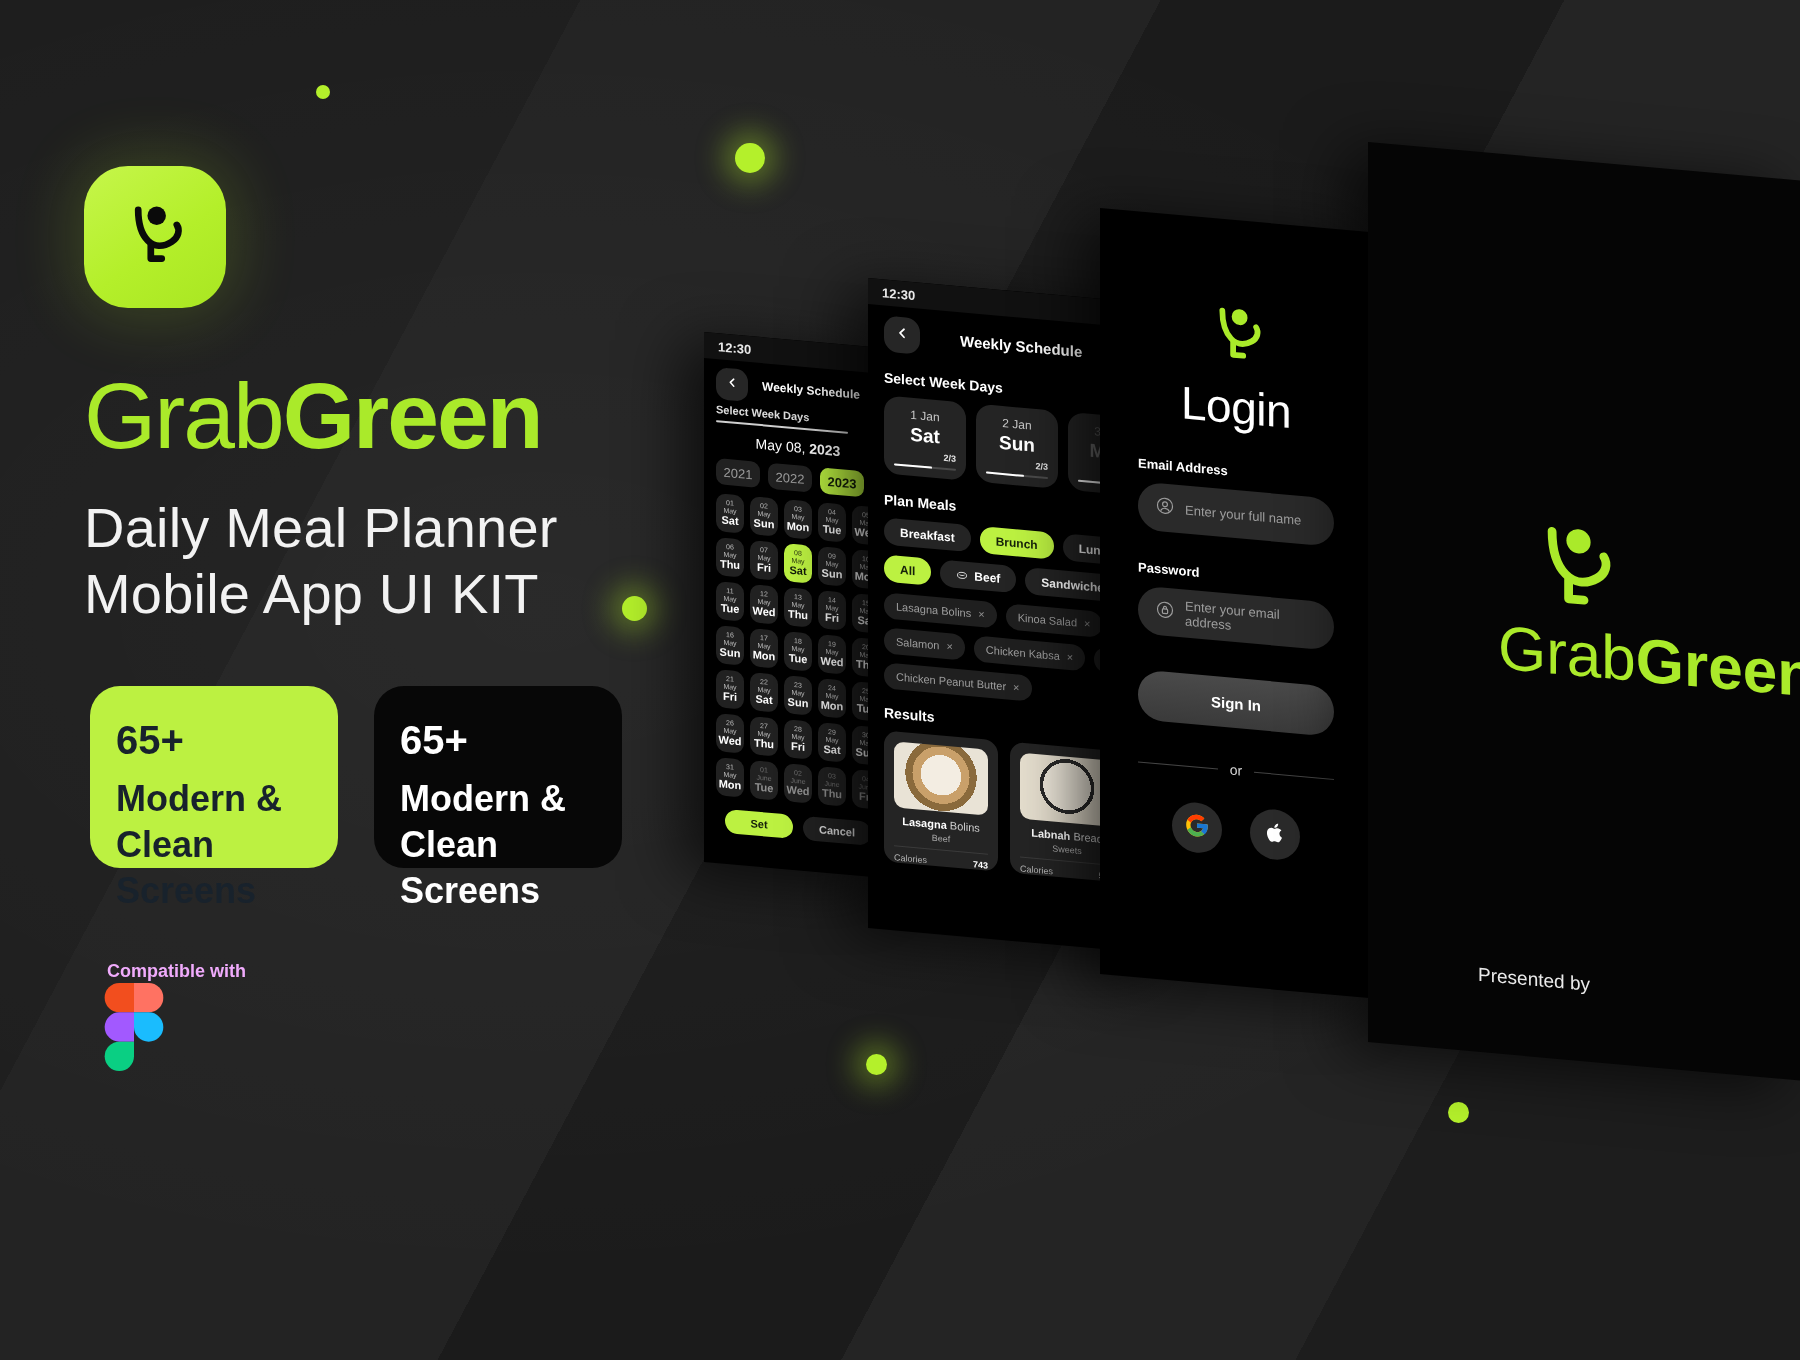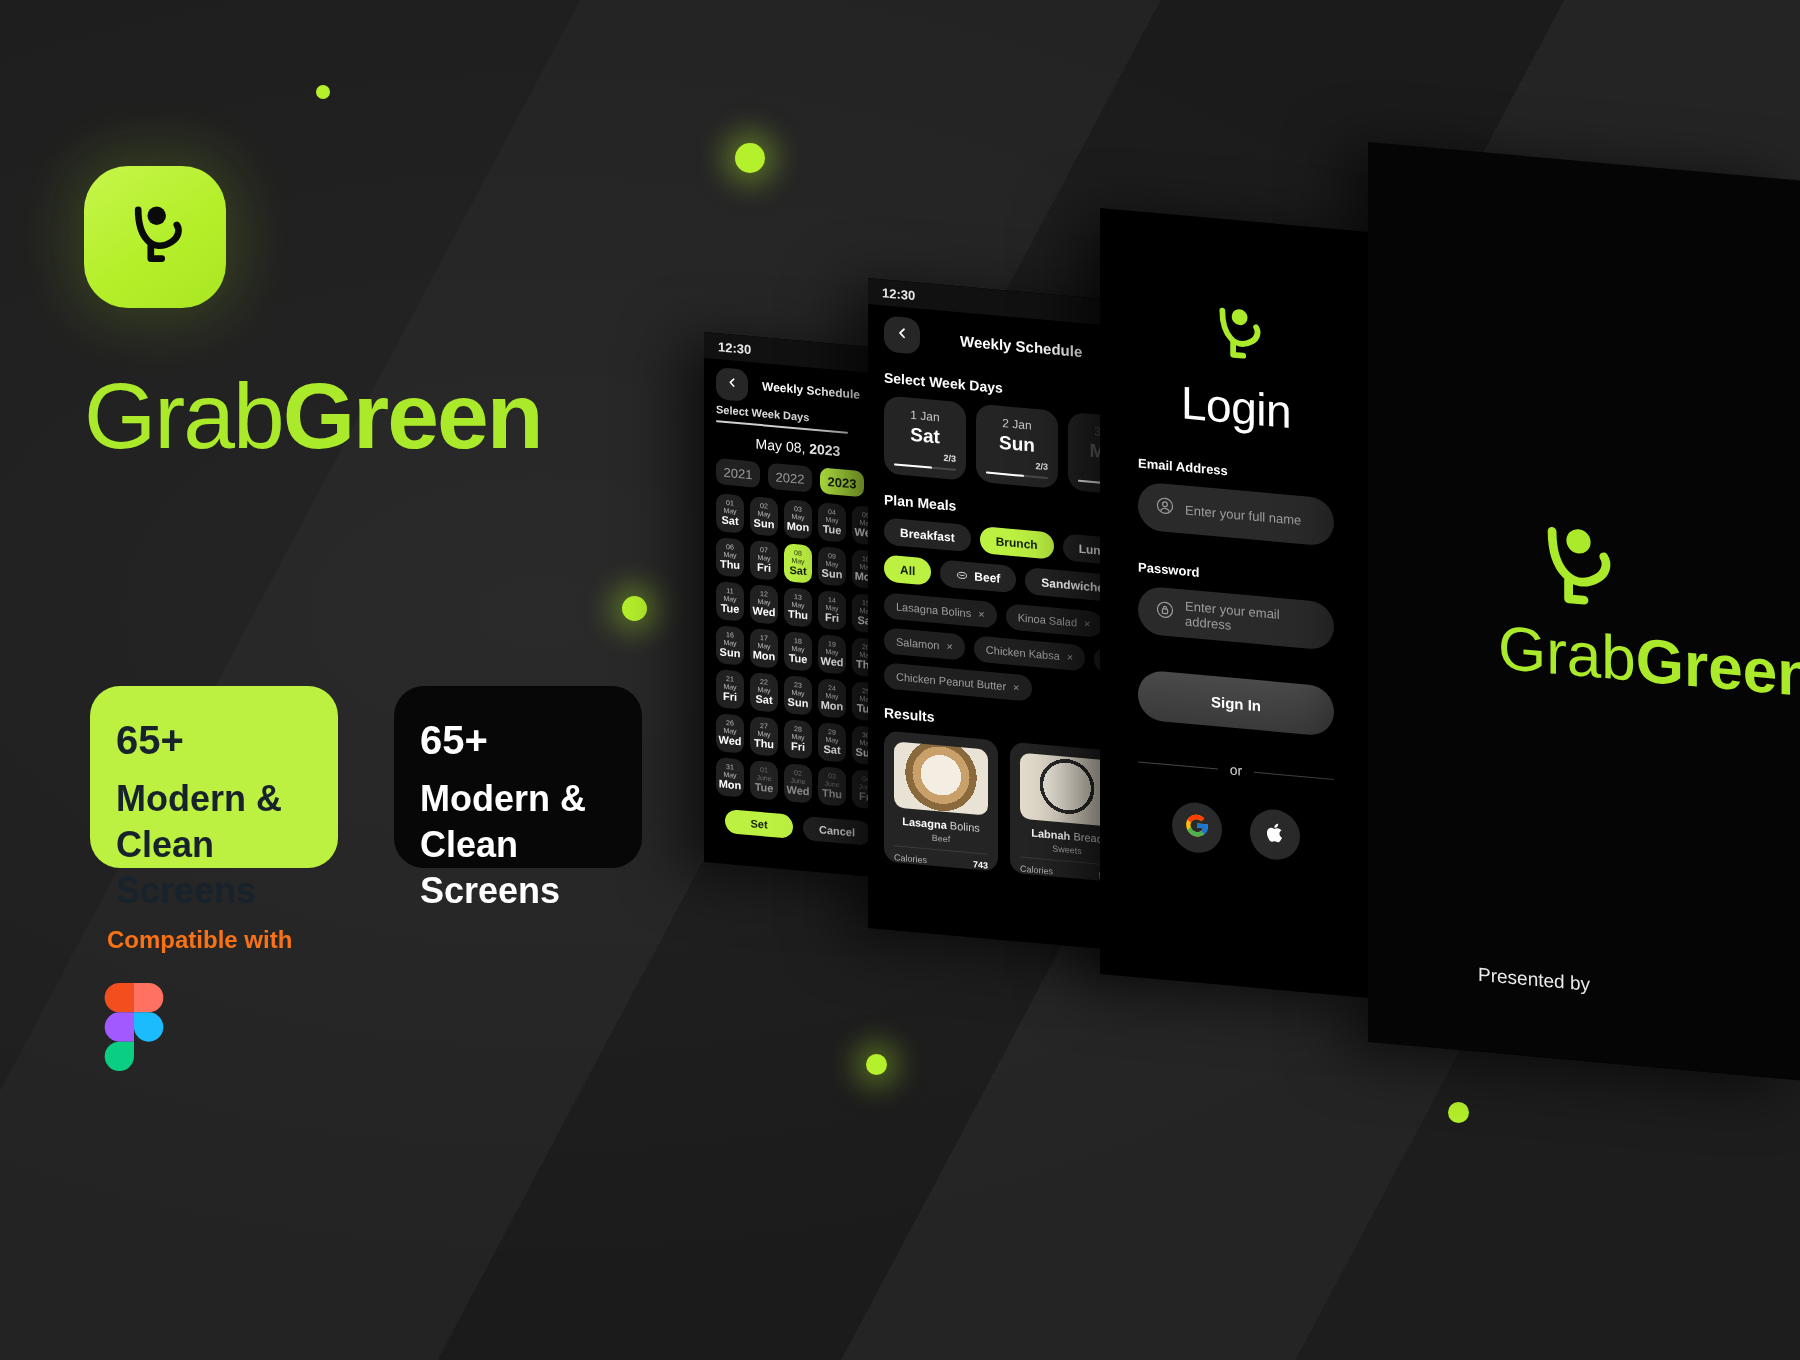--- a/index.html
+++ b/index.html
@@ -53,33 +53,33 @@
   }
   .brand .b1{ font-weight:300; }
   .brand .b2{ font-weight:700; }
 
   .tagline{
     position:absolute; left:84px; top:495px;
     font-size:56px; line-height:1.18; font-weight:300;
     color:#f2f2f2; letter-spacing:.2px;
   }
 
-  .badges{ position:absolute; left:90px; top:686px; display:flex; gap:56px; }
+  .badges{ position:absolute; left:90px; top:686px; display:flex; gap:36px; }
   .badge{
     width:248px; height:182px; border-radius:30px;
     padding:34px 26px 0 26px;
   }
   .badge.green{ background:#bcf141; color:#18222c; }
   .badge.dark { background:#070707; color:#ffffff; }
   .badge .num{ font-size:40px; font-weight:700; line-height:1; margin-bottom:16px; }
   .badge .cap{ font-size:36px; font-weight:700; line-height:1.28; }
 
   .compat{
-    position:absolute; left:107px; top:926px;
-    font-size:24px; font-weight:700; color:#f97316;
+    position:absolute; left:107px; top:961px;
+    font-size:18px; font-weight:700; color:#f0abfc;
   }
   .figma{ position:absolute; left:104px; top:983px; width:60px; height:88px; }
 
   
   .screens{ position:absolute; inset:0; z-index:4; }
 
   .phone{
     position:absolute;
     background:#000;
     overflow:hidden;
@@ -247,20 +247,24 @@
         <path d="M30 20 C30 54 48 72 70 58 C78 53 80 44 76 38" stroke="#0a0a0a" stroke-width="8" stroke-linecap="round" fill="none"></path>
         <path d="M45 62 L45 78 L58 78" stroke="#0a0a0a" stroke-width="8" stroke-linecap="round" stroke-linejoin="round" fill="none"></path>
       </svg>
     </span>
   </div>
 
   <div class="brand">
     <span class="b1">Grab</span><span class="b2">Green</span>
   </div>
 
+  <div class="tagline">
+    <div>Daily Meal Planner</div>
+    <div>Mobile App UI KIT</div>
+  </div>
 
   <div class="badges">
     <div class="badge green">
       <div class="num">65+</div>
       <div class="cap">
         <div>Modern &amp;</div>
         <div>Clean Screens</div>
       </div>
     </div>
     <div class="badge dark">

